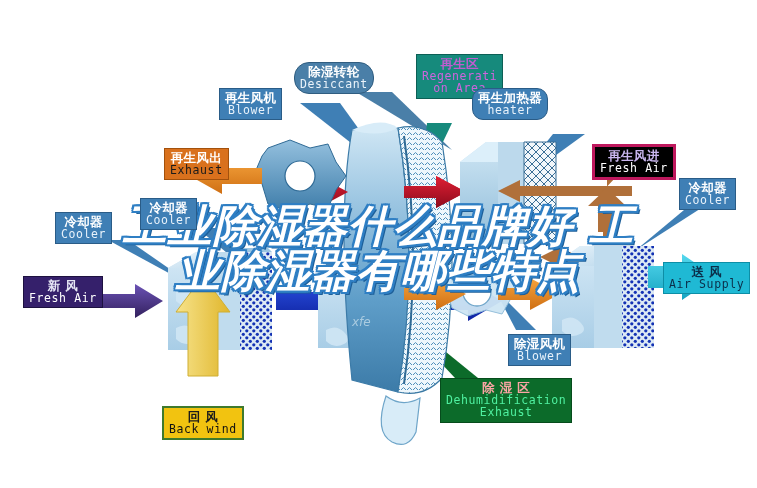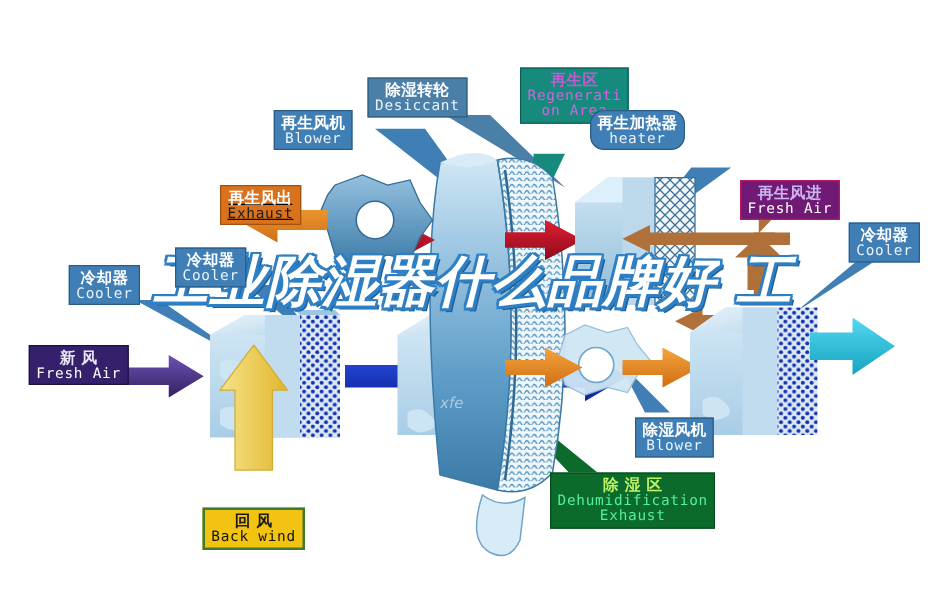--- a/index.html
+++ b/index.html
@@ -50,34 +50,34 @@
   .orange .en{color:#1b1b1b;}
 
   .teal  {background:#168a7c;border:1px solid #0c5f55;}
   .teal .cn{color:#c05cd0;}
   .teal .en{color:#cf64de;}
 
   .navy  {background:#35206b;border:1px solid #1d1140;margin-left:20px;}
   .navy .cn{color:#e6e6f5;}
   .navy .en{color:#ffffff;}
 
-  .purple{background:#701a75;border:1px solid #be185d;}
+  .purple{background:#000000;border:3px solid #be185d;}
   .purple .cn{color:#c9b6ef;}
   .purple .en{color:#ffffff;}
 
   .cyanbox{background:#1fb9d4;border:1px solid #0d8ea6;}
   .cyanbox .cn{color:#0b2f4a;}
   .cyanbox .en{color:#0b2f4a;}
 
   .gold  {background:#f2c310;border:2px solid #3f7a2d;margin-top:28px;}
   .gold .cn{color:#1b1b1b;}
   .gold .en{color:#111111;}
 
   .green {background:#0c6b2a;border:1px solid #064c1c;}
-  .green .cn{color:#bef264;}
+  .green .cn{color:#fca5a5;}
   .green .en{color:#4ff0a0;}
 
   
   #headline{
     position:absolute;
     left:0;top:203px;width:757px;
     text-align:center;
     font-family:"DejaVu Sans", sans-serif;
     font-weight:bold;
     font-size:44px;
@@ -270,33 +270,34 @@
       <polygon points="622,246 654,246 654,348 622,348" fill="url(#pMesh)"></polygon>
       <path d="M562,320 q10,-6 18,2 q8,8 0,12 q-10,5 -18,-3 Z" fill="#cfe6f4" opacity=".9"></path>
     </g>
     <g>
       <path d="M648,266 L682,266 L682,254 L716,277 L682,300 L682,288 L648,288 Z" fill="url(#gArrCy)"></path>
     </g>
   </svg>
 
   <div id="headline">
     <span>工业除湿器什么品牌好 工</span>
-  </div>
-
-  <div class="lbl steel" style="left:294px;top:62px;">
+    <span class="l2">业除湿器有哪些特点</span>
+  </div>
+
+  <div class="lbl steel" style="left:294px;top:62px;border-radius:15px;">
     <span class="cn">除湿转轮</span>
     <span class="en">Desiccant</span>
   </div>
 
   <div class="lbl sky" style="left:219px;top:88px;">
     <span class="cn">再生风机</span>
     <span class="en">Blower</span>
   </div>
 
-  <div class="lbl orange" style="left:176px;top:148px;text-decoration:underline;">
+  <div class="lbl orange" style="left:164px;top:148px;">
     <span class="cn">再生风出</span>
     <span class="en">Exhaust</span>
   </div>
 
   <div class="lbl teal" style="left:416px;top:54px;">
     <span class="cn">再生区</span>
     <span class="en">Regenerati</span>
     <span class="en">on Area</span>
   </div>
 
@@ -339,14 +340,18 @@
     <span class="cn">除湿风机</span>
     <span class="en">Blower</span>
   </div>
 
   <div class="lbl green" style="left:440px;top:378px;">
     <span class="cn">除  湿  区</span>
     <span class="en">Dehumidification</span>
     <span class="en">Exhaust</span>
   </div>
 
+  <div class="lbl cyanbox" style="left:663px;top:262px;">
+    <span class="cn">送    风</span>
+    <span class="en">Air Supply</span>
+  </div>
 
 </div>
 
 </body></html>

